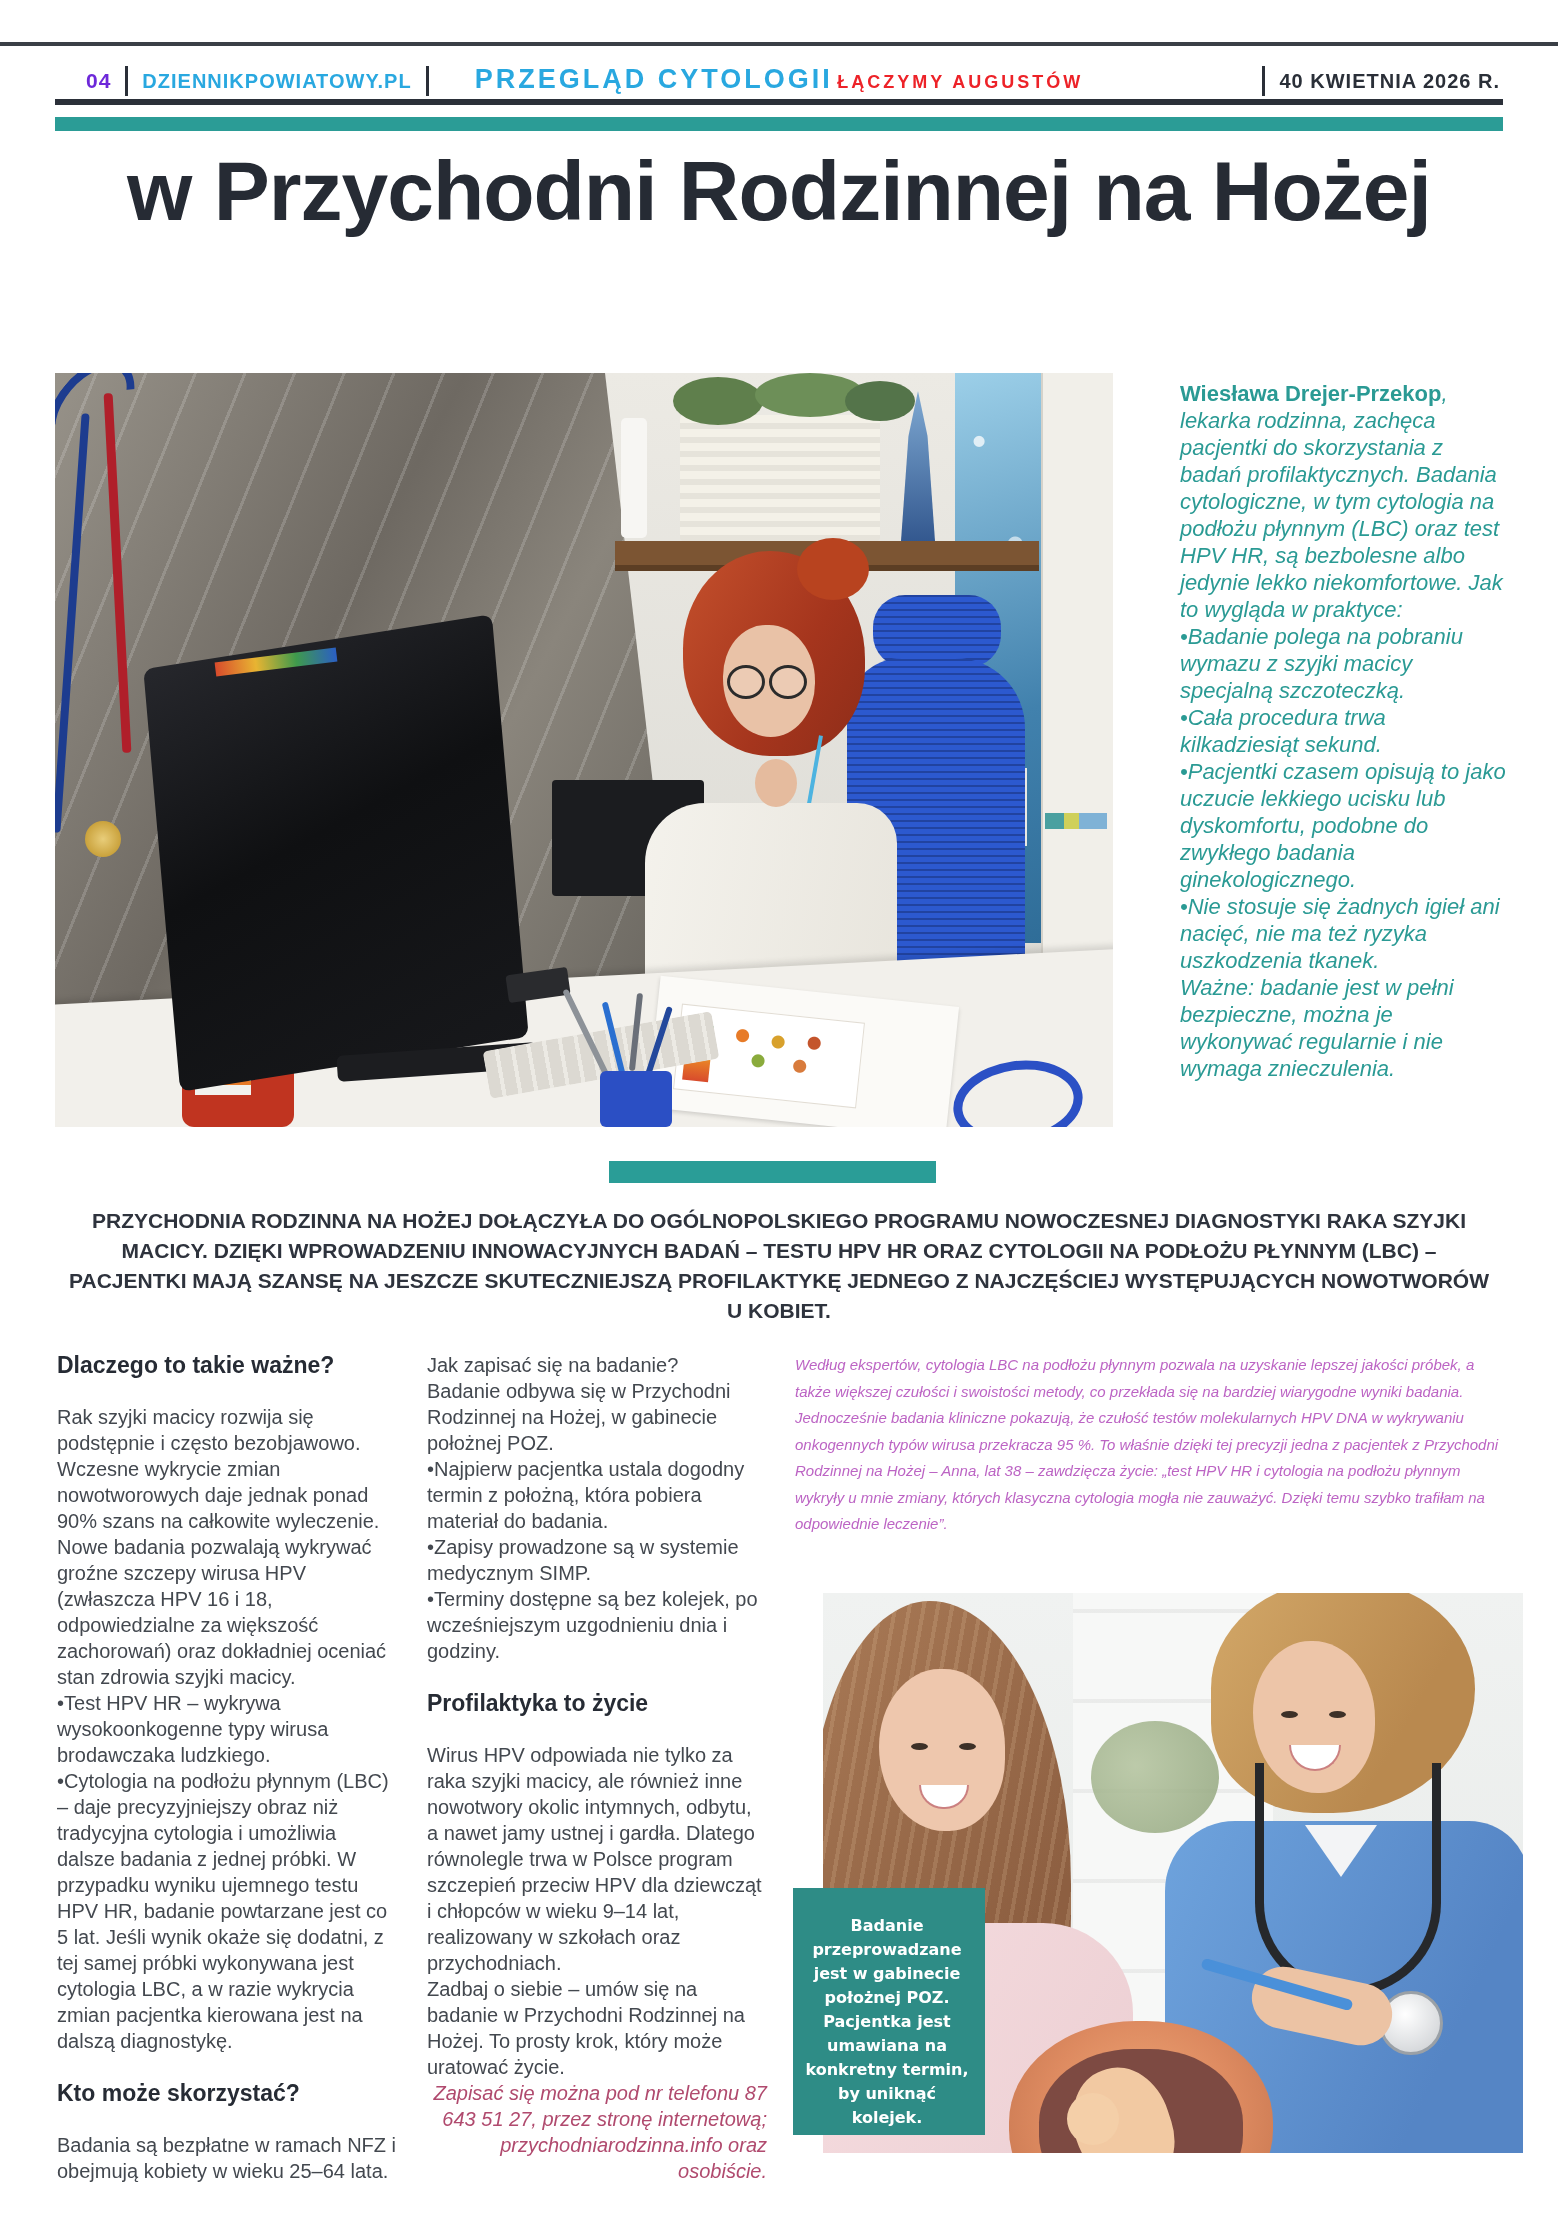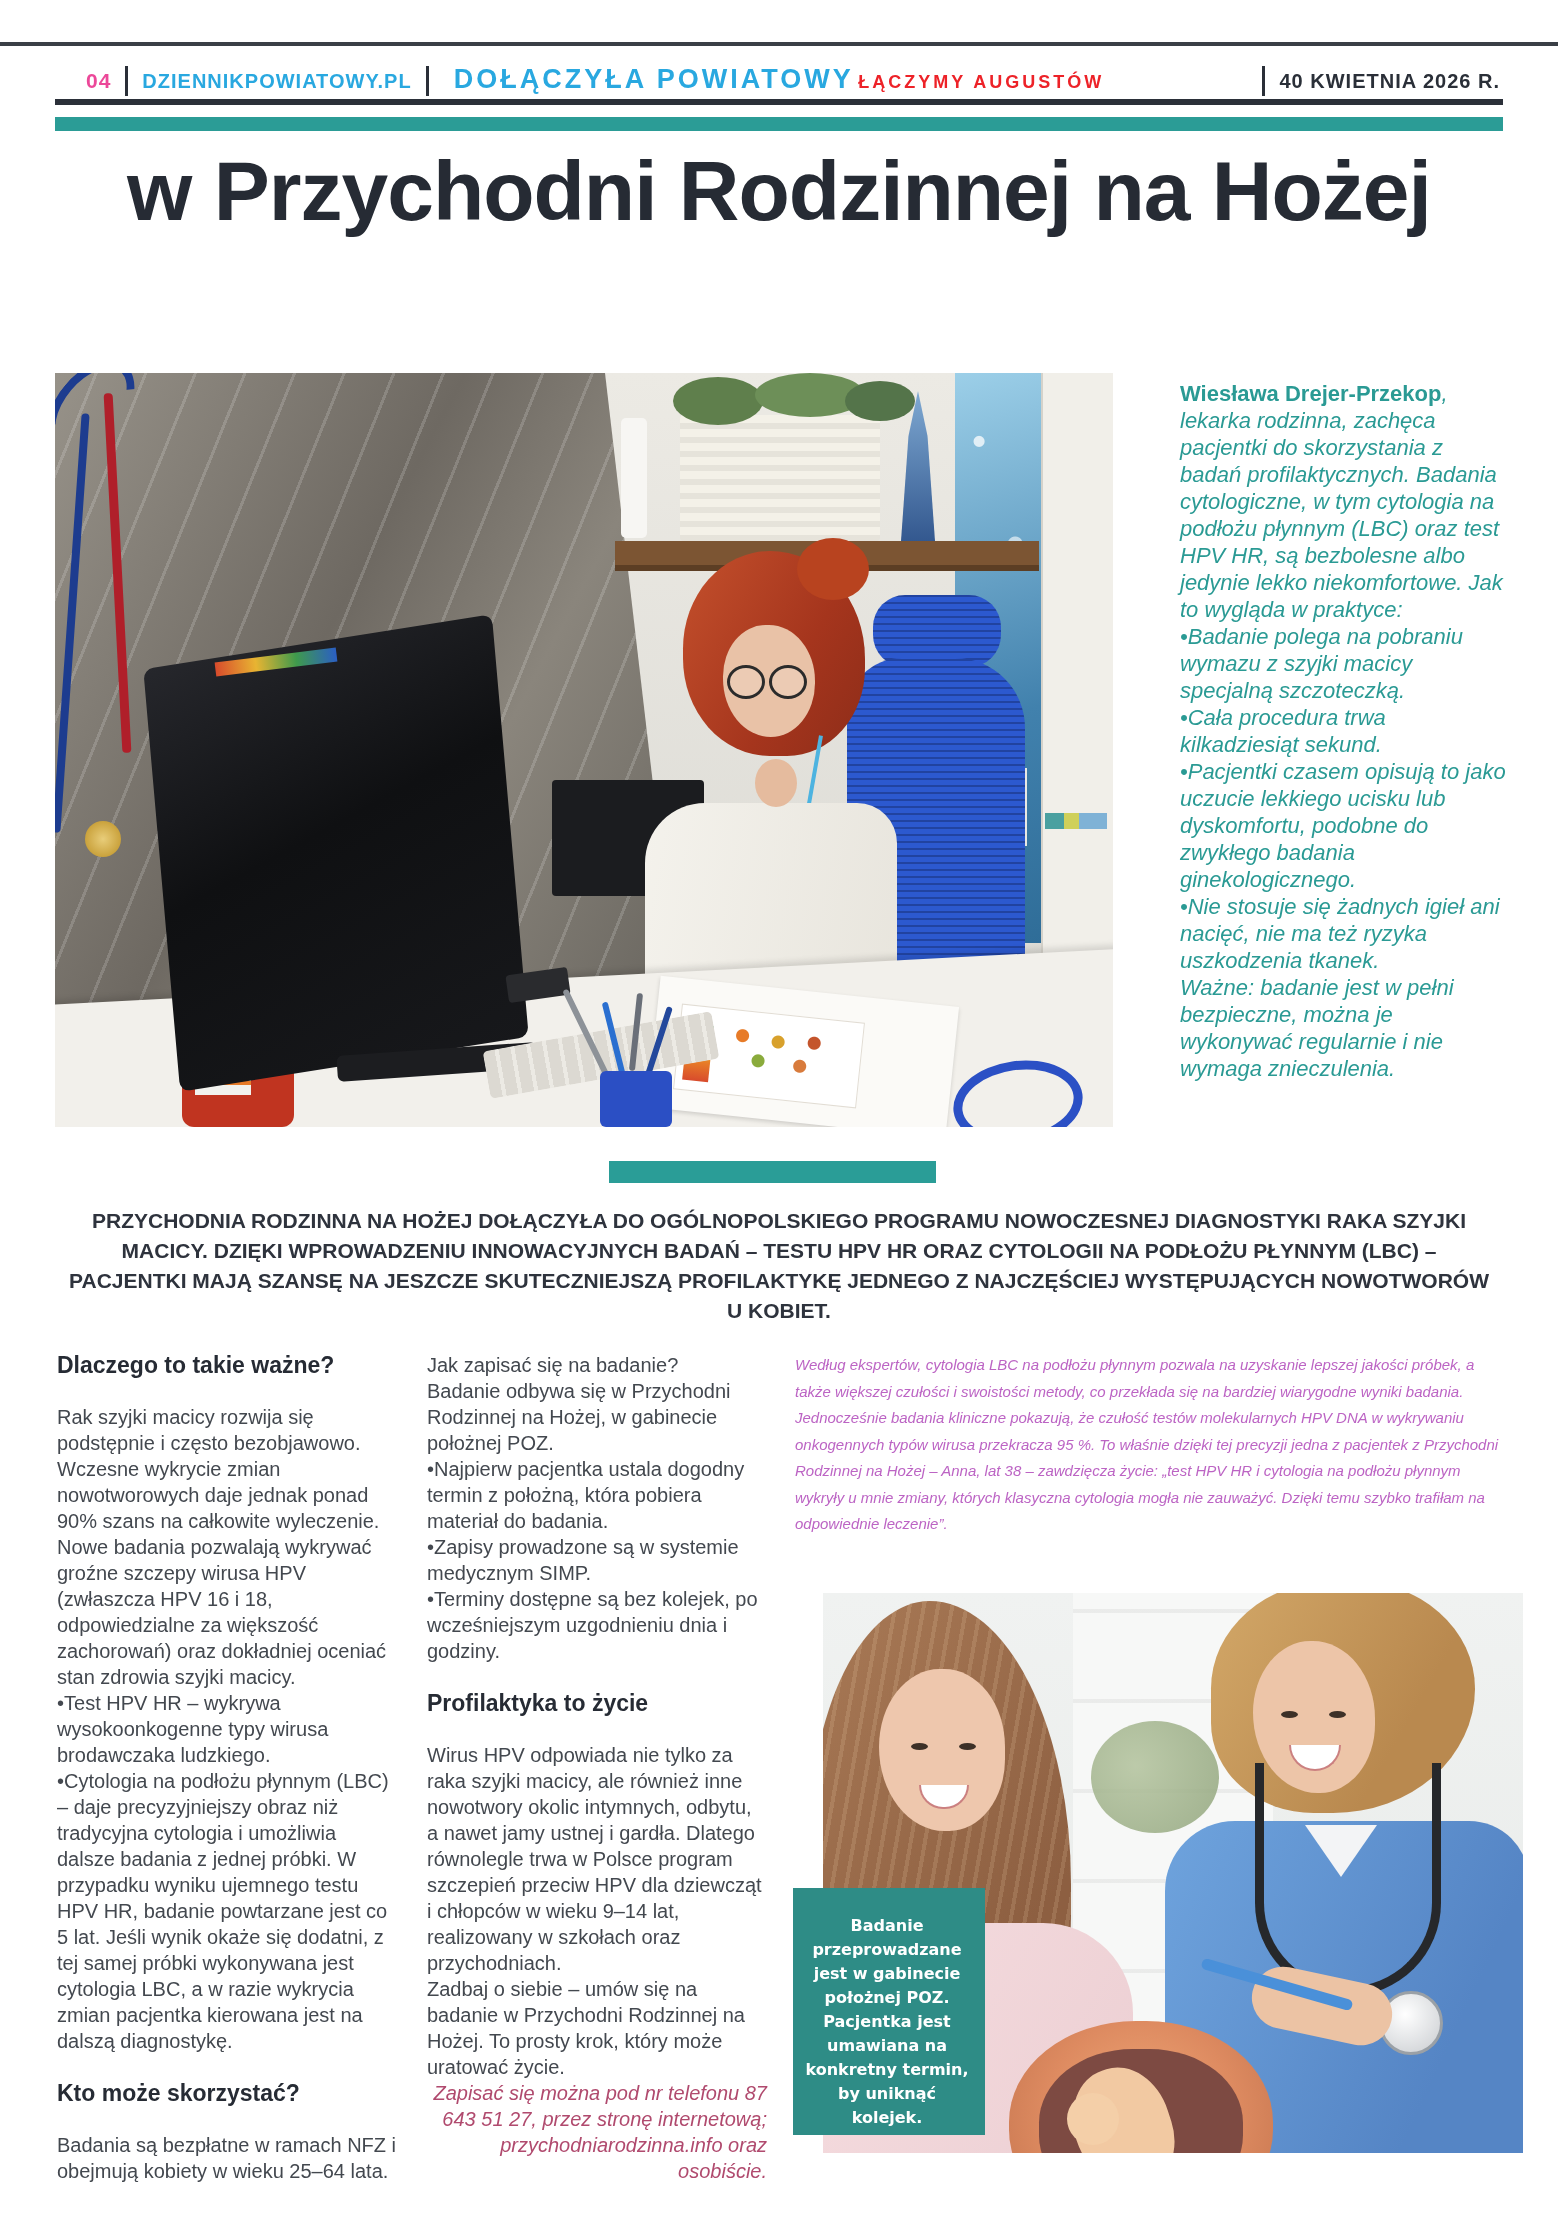--- a/index.html
+++ b/index.html
@@ -4,21 +4,21 @@
 <style>
   html,body{margin:0;padding:0;background:#ffffff;}
   .page{position:relative;width:1558px;height:2224px;background:#ffffff;overflow:hidden;
         font-family:"Liberation Sans",sans-serif;color:#3d424a;}
   .abs{position:absolute;}
 
   
   .topline{left:0;top:42px;width:1558px;height:4px;background:#3a3f46;}
   .hdr{left:0;top:60px;width:1558px;height:40px;}
   .hdr-left{position:absolute;left:86px;top:6px;display:flex;align-items:center;gap:14px;}
-  .hdr-num{font-size:21px;font-weight:700;color:#ec4899;letter-spacing:1px;}
+  .hdr-num{font-size:21px;font-weight:700;color:#6d28d9;letter-spacing:1px;}
   .vbar{display:inline-block;width:3px;height:30px;background:#2a2f38;}
   .hdr-site{font-size:20px;font-weight:800;color:#29a8e0;letter-spacing:1px;}
   .hdr-center{position:absolute;left:0;top:4px;width:1558px;text-align:center;}
   .hdr-masthead{font-size:27px;font-weight:800;color:#29a8e0;letter-spacing:3px;}
   .hdr-tagline{font-size:18px;font-weight:800;color:#ed2228;letter-spacing:3px;}
   .hdr-right{position:absolute;right:58px;top:6px;display:flex;align-items:center;gap:14px;}
   .hdr-date{font-size:20px;font-weight:700;color:#2a2f38;letter-spacing:1px;}
   .rule-dark{left:55px;top:99px;width:1448px;height:6px;background:#2b3039;}
   .rule-teal{left:55px;top:117px;width:1448px;height:14px;background:#2b9c96;}
 
@@ -181,21 +181,21 @@
   <div class="abs topline"></div>
 
   <div class="abs hdr">
     <div class="hdr-left">
       <span class="hdr-num">04</span>
       <span class="vbar"></span>
       <span class="hdr-site">DZIENNIKPOWIATOWY.PL</span>
       <span class="vbar"></span>
     </div>
     <div class="hdr-center">
-      <span class="hdr-masthead">DOŁĄCZYŁA POWIATOWY</span>
+      <span class="hdr-masthead">PRZEGLĄD CYTOLOGII</span>
       <span class="hdr-tagline">ŁĄCZYMY AUGUSTÓW</span>
     </div>
     <div class="hdr-right">
       <span class="vbar"></span>
       <span class="hdr-date">40 KWIETNIA 2026 R.</span>
     </div>
   </div>
 
   <div class="abs rule-dark"></div>
   <div class="abs rule-teal"></div>

